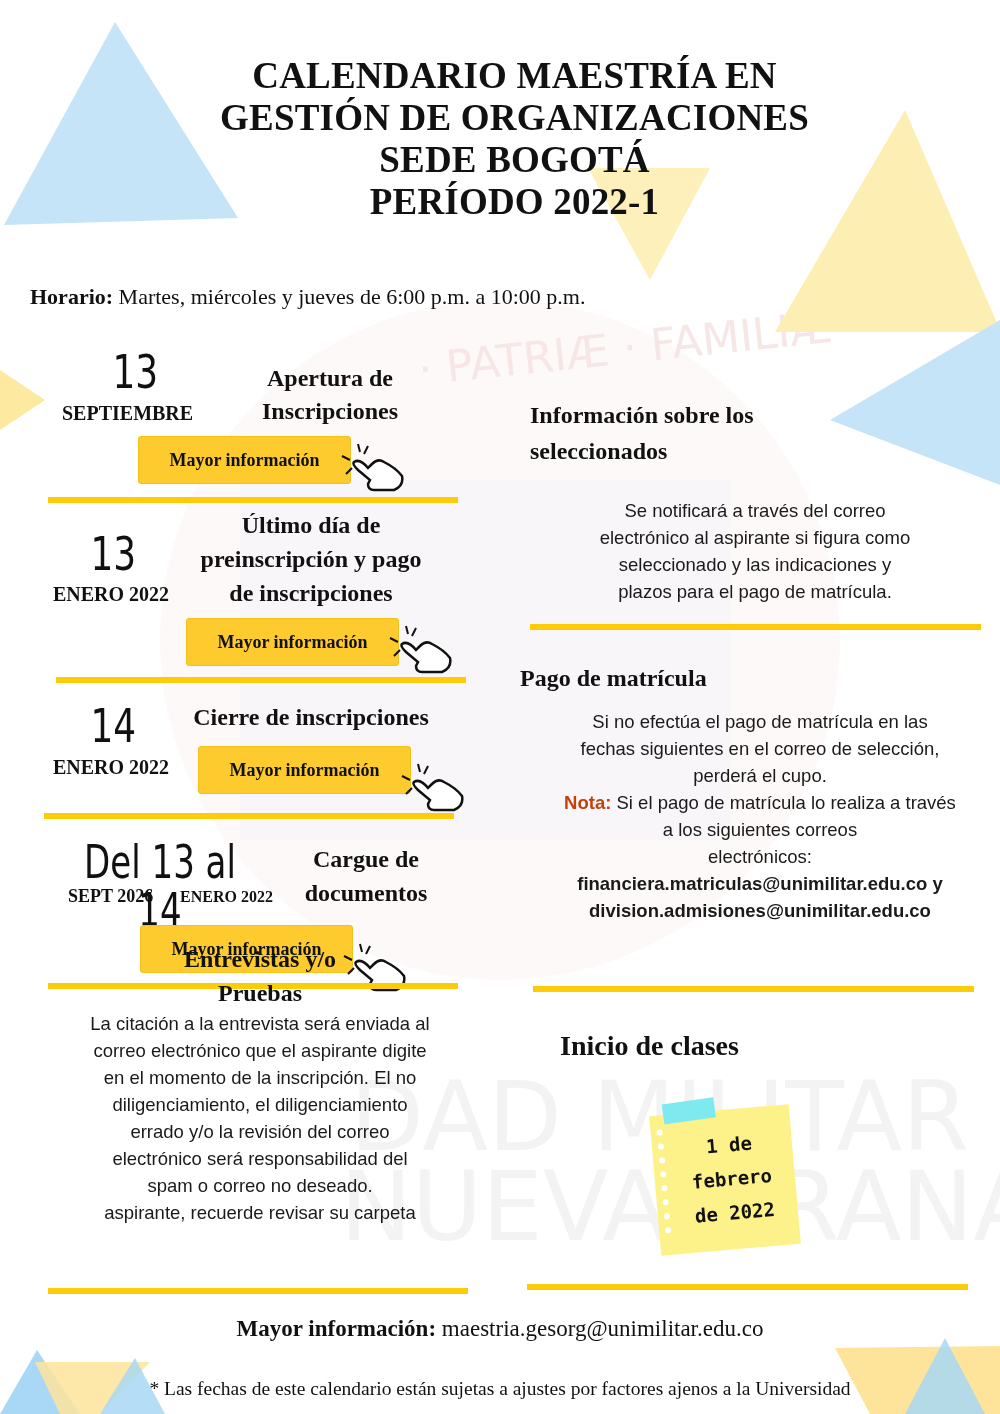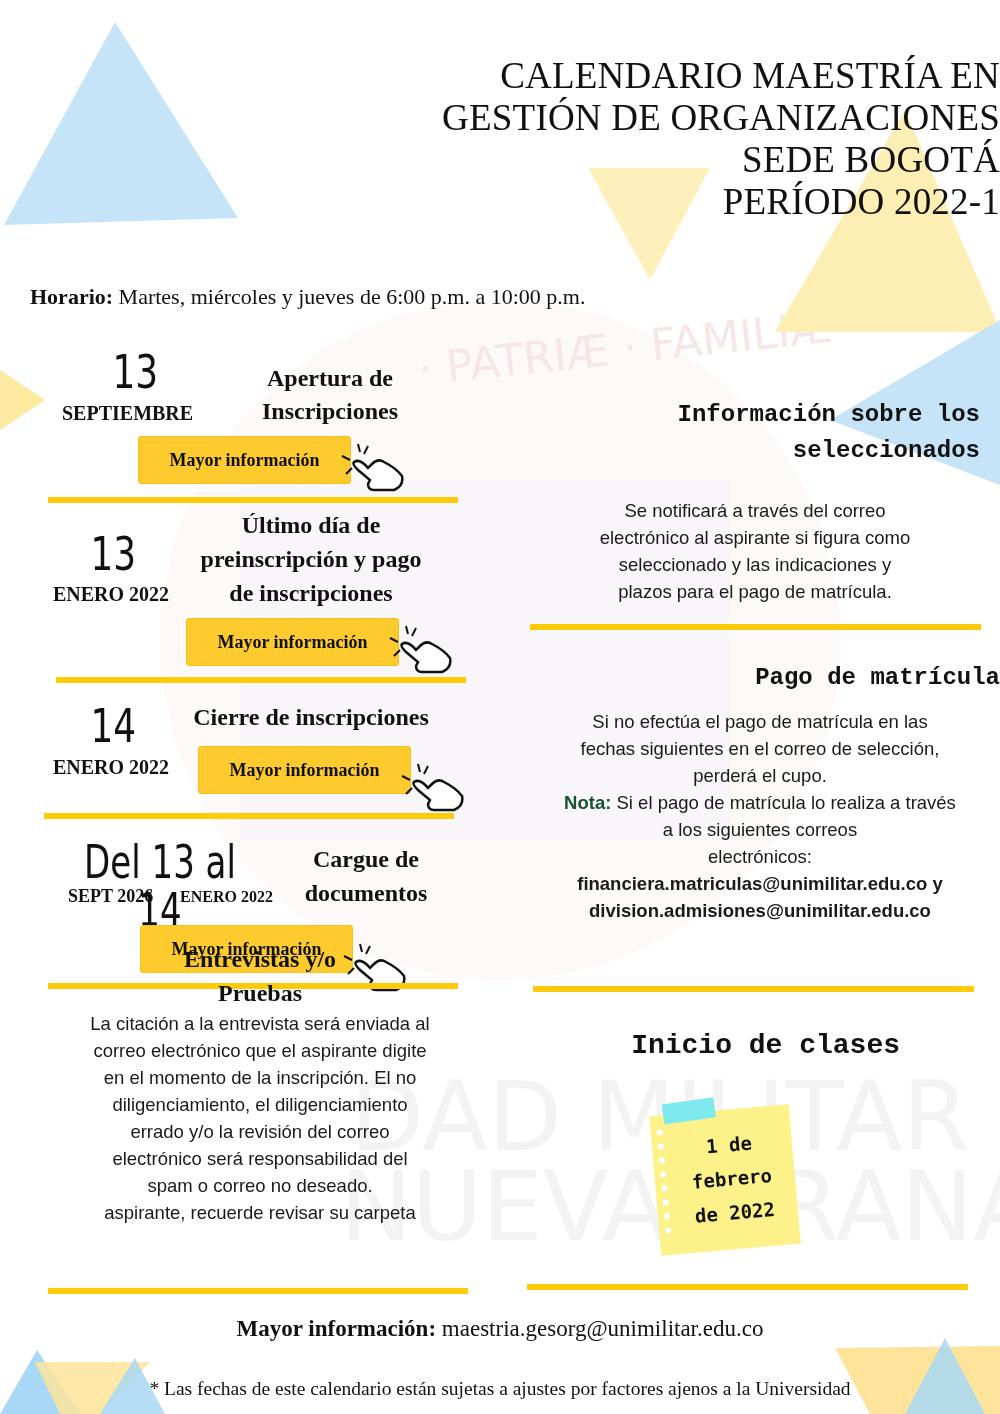--- a/index.html
+++ b/index.html
@@ -1,32 +1,32 @@
 <!DOCTYPE html>
 <html><head>
   <meta charset="utf-8">
   <style>
     * { box-sizing: border-box; margin: 0; padding: 0; }
     html, body { width: 1000px; height: 1414px; background: #ffffff; overflow: hidden; }
     body { position: relative; font-family: "DejaVu Serif", serif; color: #111; }
     .bg { position: absolute; left: 0; top: 0; width: 1000px; height: 1414px; z-index: 0; }
     .layer { position: absolute; z-index: 2; }
-    .title { left: 0; top: 55px; width: 1000px; text-align: right; font-family: "Liberation Serif", serif; font-weight: normal; font-size: 37px; line-height: 42px; letter-spacing: 0.2px; padding-left: 29px; }
+    .title { left: 0; top: 55px; width: 1000px; text-align: center; font-family: "Liberation Serif", serif; font-weight: bold; font-size: 37px; line-height: 42px; letter-spacing: 0.2px; padding-left: 29px; }
     .title div { white-space: nowrap; }
     .horario { left: 30px; top: 284px; font-family: Liberation Serif, serif; font-size: 22px; white-space: nowrap; }
     .horario b { font-weight: bold; }
     .big-num { font-family: "DejaVu Sans", sans-serif; font-weight: normal; font-size: 46px; line-height: 48px; transform: scaleX(0.78); transform-origin: center; display: inline-block; }
     .month { font-family: "Liberation Serif", serif; font-weight: bold; font-size: 20px; white-space: nowrap; }
     .ev-title { font-family: "Liberation Serif", serif; font-weight: bold; font-size: 24px; line-height: 34px; text-align: center; white-space: nowrap; }
     .btn { position: absolute; background: #fdcb2e; border-radius: 4px; font-family: "Liberation Serif", serif; font-weight: bold; font-size: 18px; color: #111; display: flex; align-items: center; justify-content: center; white-space: nowrap; cursor: pointer; box-shadow: 0 0 0 1px #f3c01c inset; }
     .hand { position: absolute; width: 66px; height: 52px; }
     .bar { position: absolute; height: 6px; background: #fdcb08; }
     .body-text { font-family: "Liberation Sans", sans-serif; font-size: 18.5px; line-height: 27px; text-align: center; color: #1a1a1a; }
-    .r-title { font-family: Liberation Mono, monospace; font-weight: bold; font-size: 24px; line-height: 36px; text-align: right; }
-    .nota { color: #14532d; font-weight: bold; }
+    .r-title { font-family: Liberation Serif, serif; font-weight: bold; font-size: 24px; line-height: 36px; text-align: left; }
+    .nota { color: #c2410c; font-weight: bold; }
     .emails { font-weight: bold; }
     .footer-info { left: 0; top: 1316px; width: 1000px; text-align: center; font-family: "Liberation Serif", serif; font-size: 23px; white-space: nowrap; }
     .footer-info b { font-weight: bold; }
     .disclaimer { left: 0; top: 1378px; width: 1000px; text-align: center; font-family: "Liberation Serif", serif; font-size: 19.5px; white-space: nowrap; }
     .note { position: absolute; left: 655px; top: 1110px; width: 140px; height: 140px; transform: rotate(-5deg); background: #fdf28a; }
     .note .tape { position: absolute; left: 14px; top: -12px; width: 52px; height: 20px; background: #7eeaf0; transform: rotate(-3deg); }
     .note .holes { position: absolute; left: 6px; top: 14px; width: 8px; }
     .note .holes span { display: block; width: 6px; height: 6px; border-radius: 50%; background: #fff; margin-bottom: 8px; }
     .note .txt { position: absolute; left: 22px; top: 18px; width: 110px; text-align: center; font-family: "DejaVu Sans Mono", monospace; font-size: 19px; line-height: 34px; font-weight: bold; color: #111; }
   </style>

